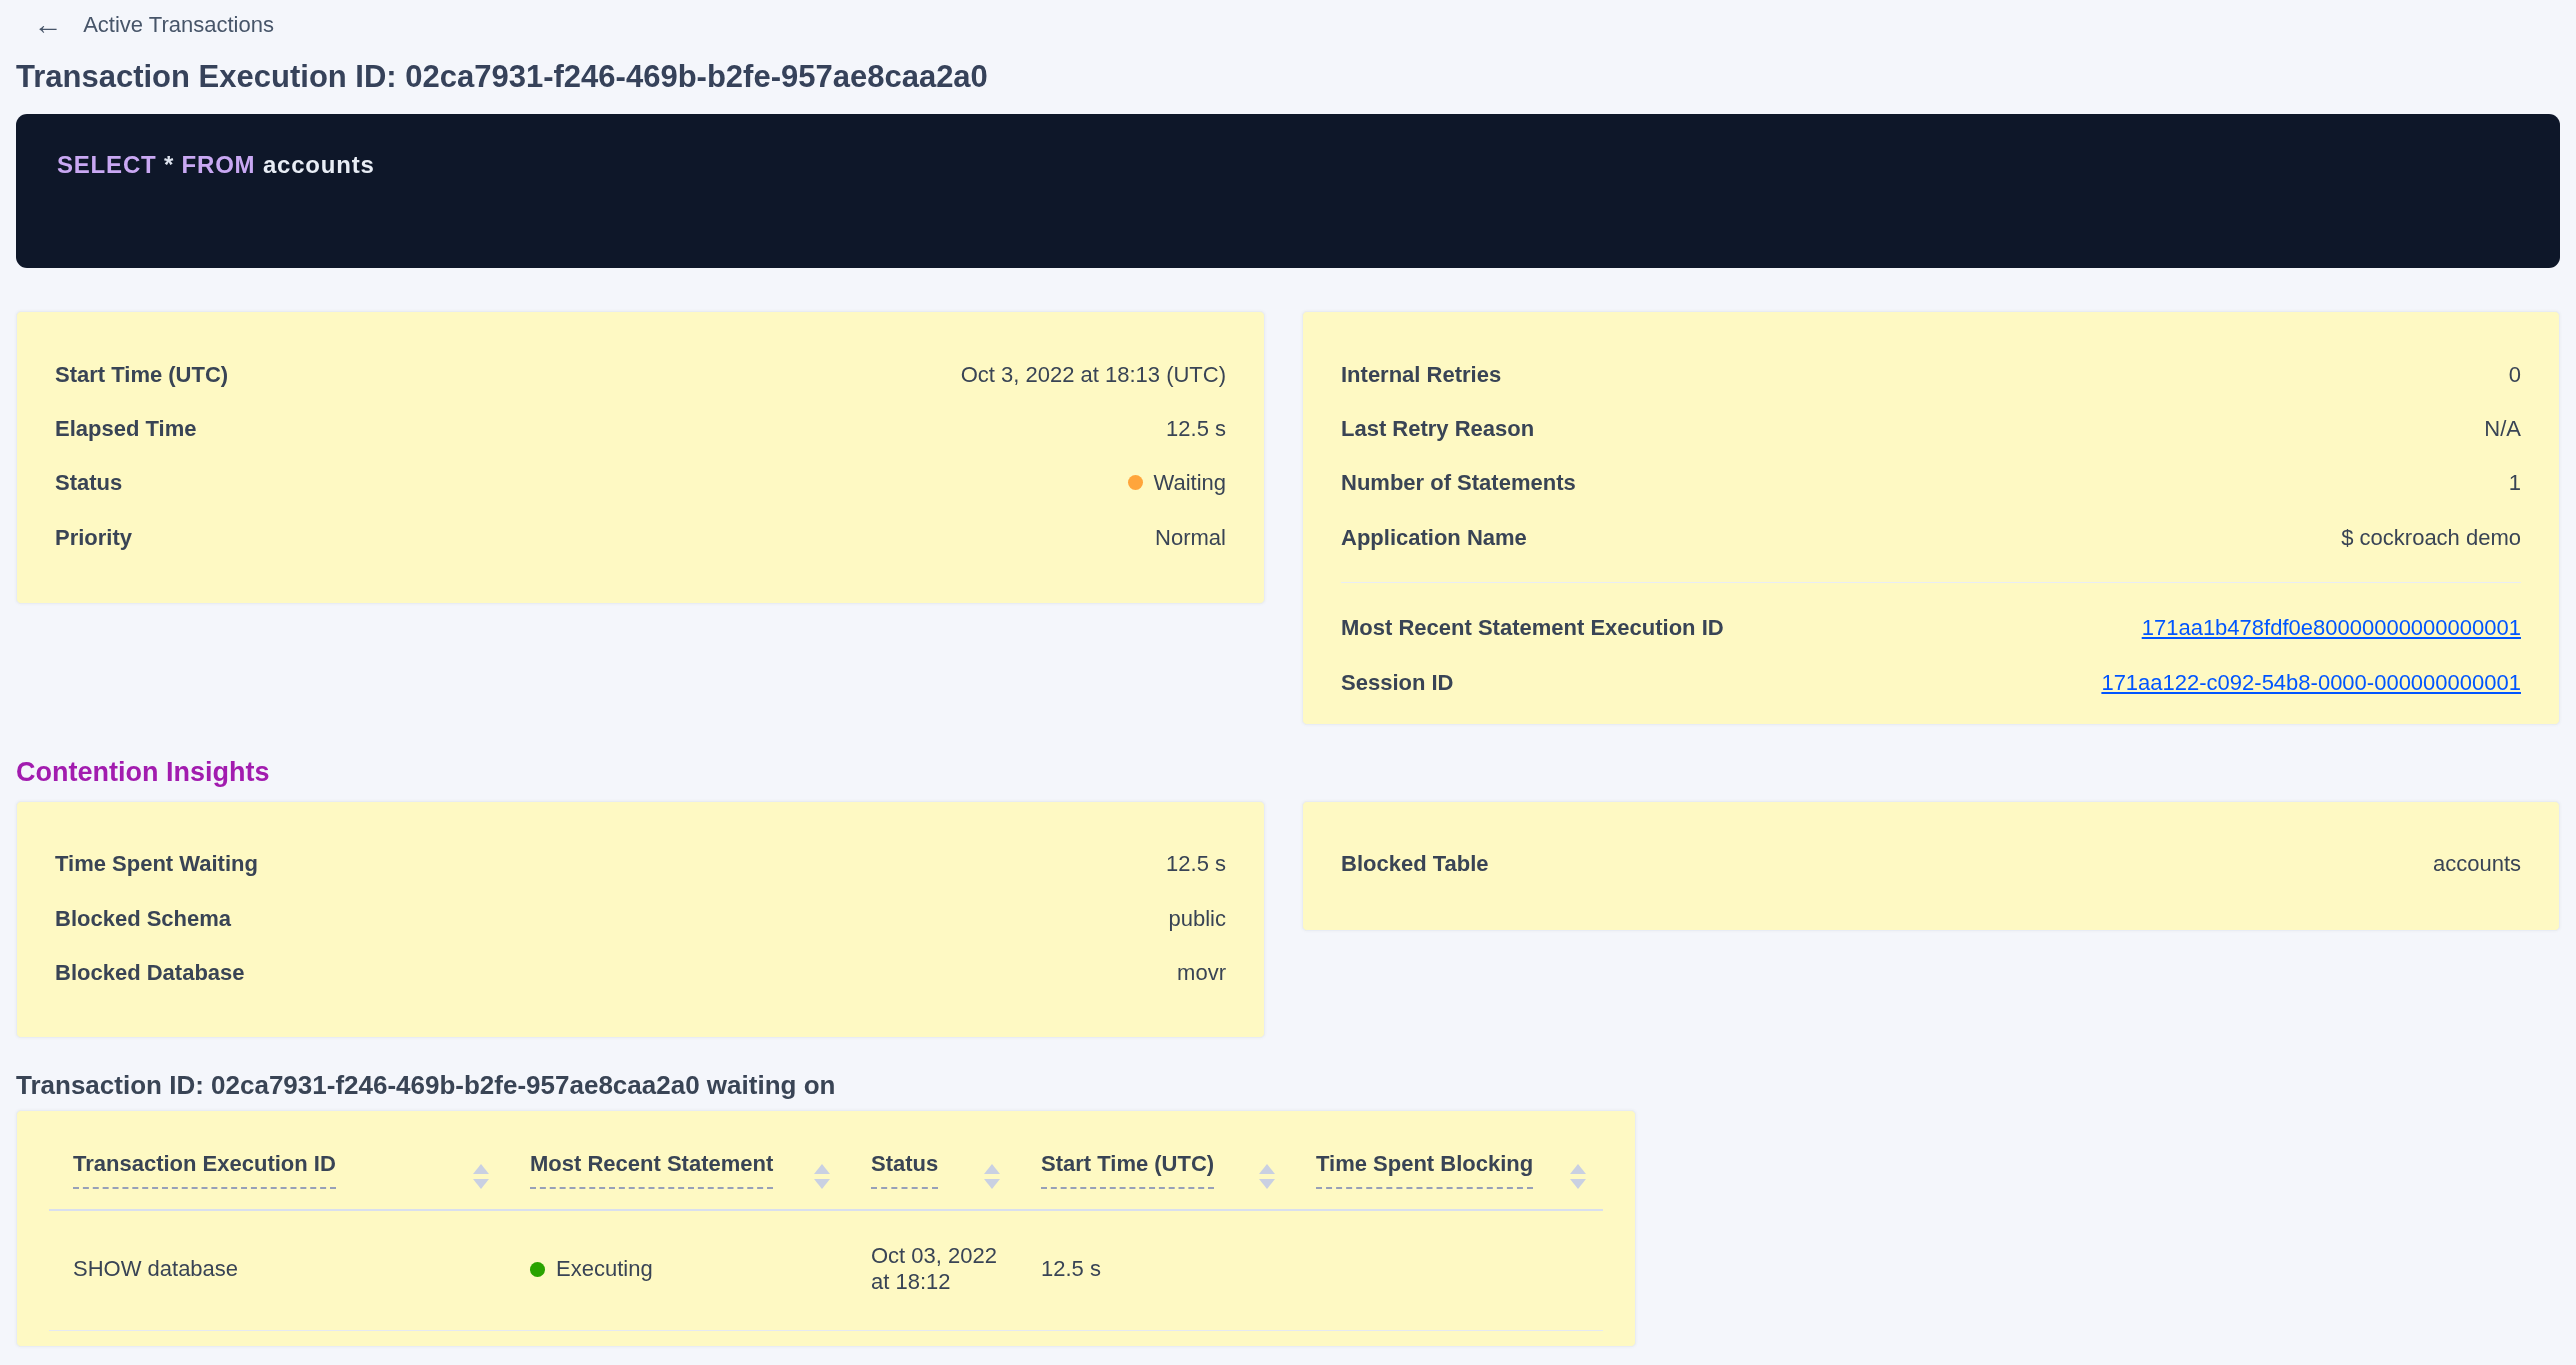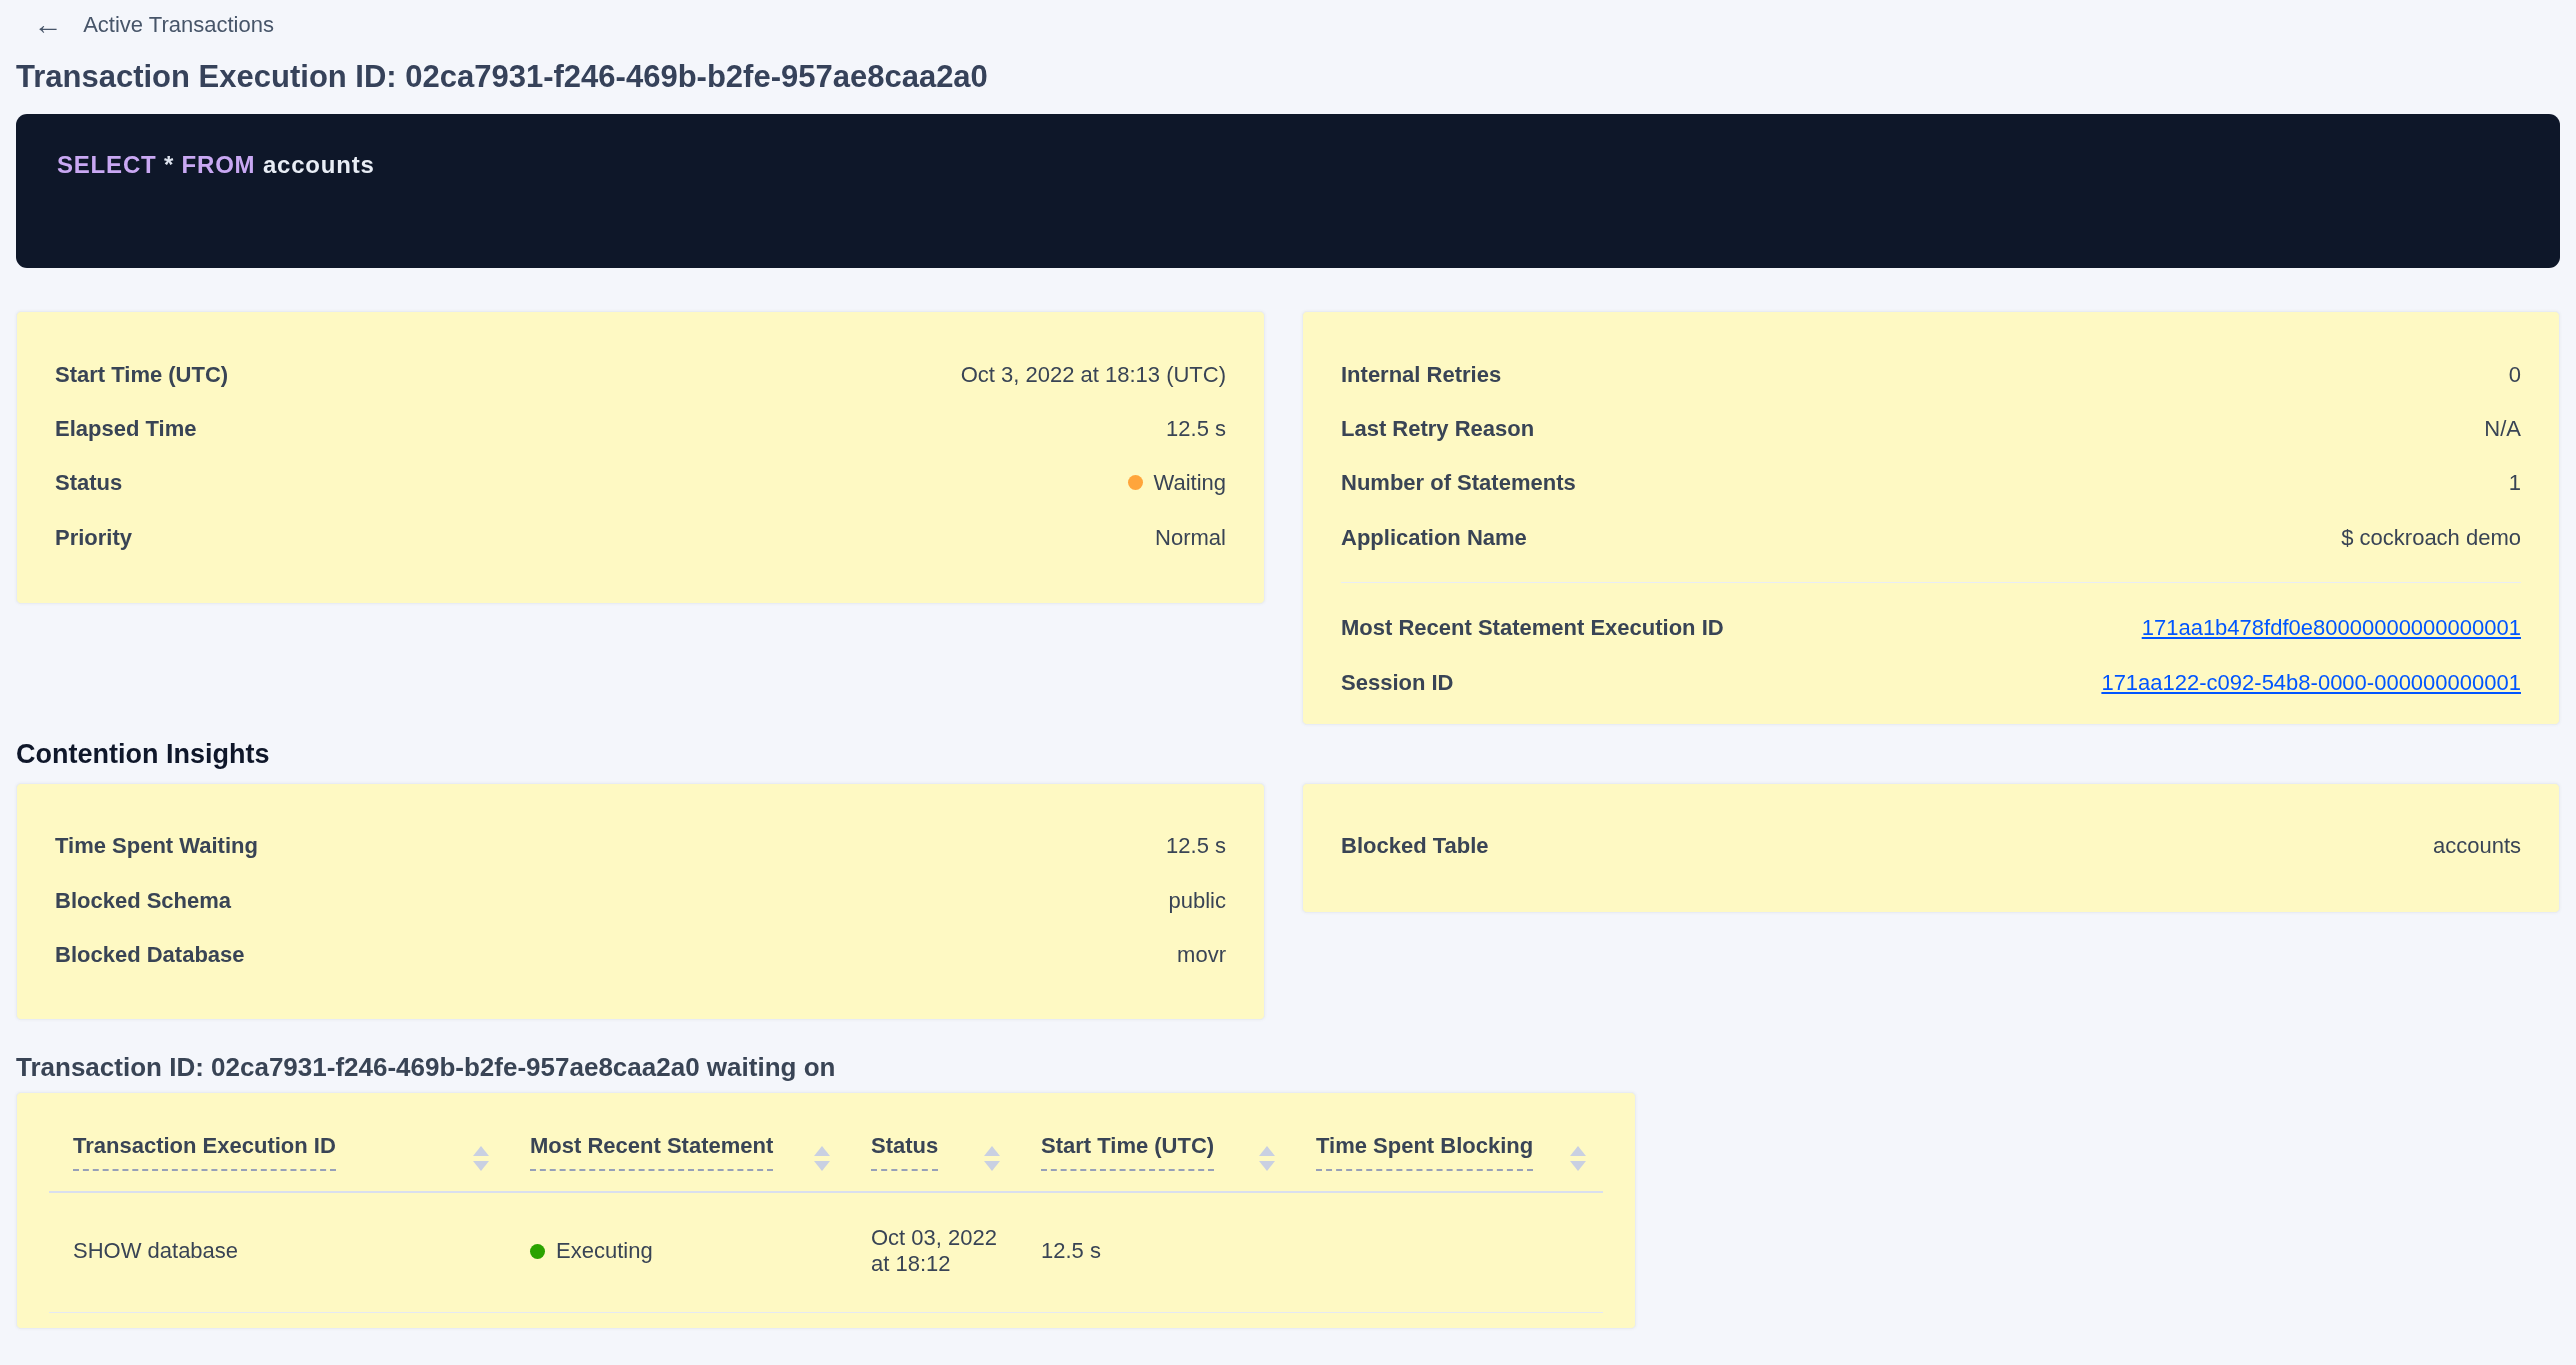--- a/index.html
+++ b/index.html
@@ -61,21 +61,21 @@
     display: flex; justify-content: space-between; align-items: center;
     padding: 12.7px 0; font-size: 22px; line-height: 29px;
   }
   .kv-label { font-weight: bold; color: #394455; }
   .kv-value { color: #394455; text-align: right; }
   .status-value { display: flex; align-items: center; gap: 10.3px; }
   .card-divider { border: none; border-top: 1.6px solid #e9edf4; margin: 17.5px 0; }
   .link { color: #0055ff; text-decoration: underline; cursor: pointer; }
 
   
-  .section-heading { margin: 14px 0 0; font-size: 27px; font-weight: bold; color: #0f172a; }
+  .section-heading { margin: 32px 0 0; font-size: 27px; font-weight: bold; color: #a21caf; }
   .waiting-heading { margin: 32px 0 8px; font-size: 26px; font-weight: bold; color: #394455; }
 
   
   .table-card { width: 1620px; height: 237px; margin-top: 9.5px; padding: 0 32px; }
   .thead, .trow {
     display: grid;
     grid-template-columns: 457px 341px 170px 275px 1fr;
   }
   .thead { padding-top: 40px; border-bottom: 2.4px solid #d9dfee; }
   .th { display: flex; align-items: flex-end; padding: 0 0 20.7px 24px; cursor: pointer; }

